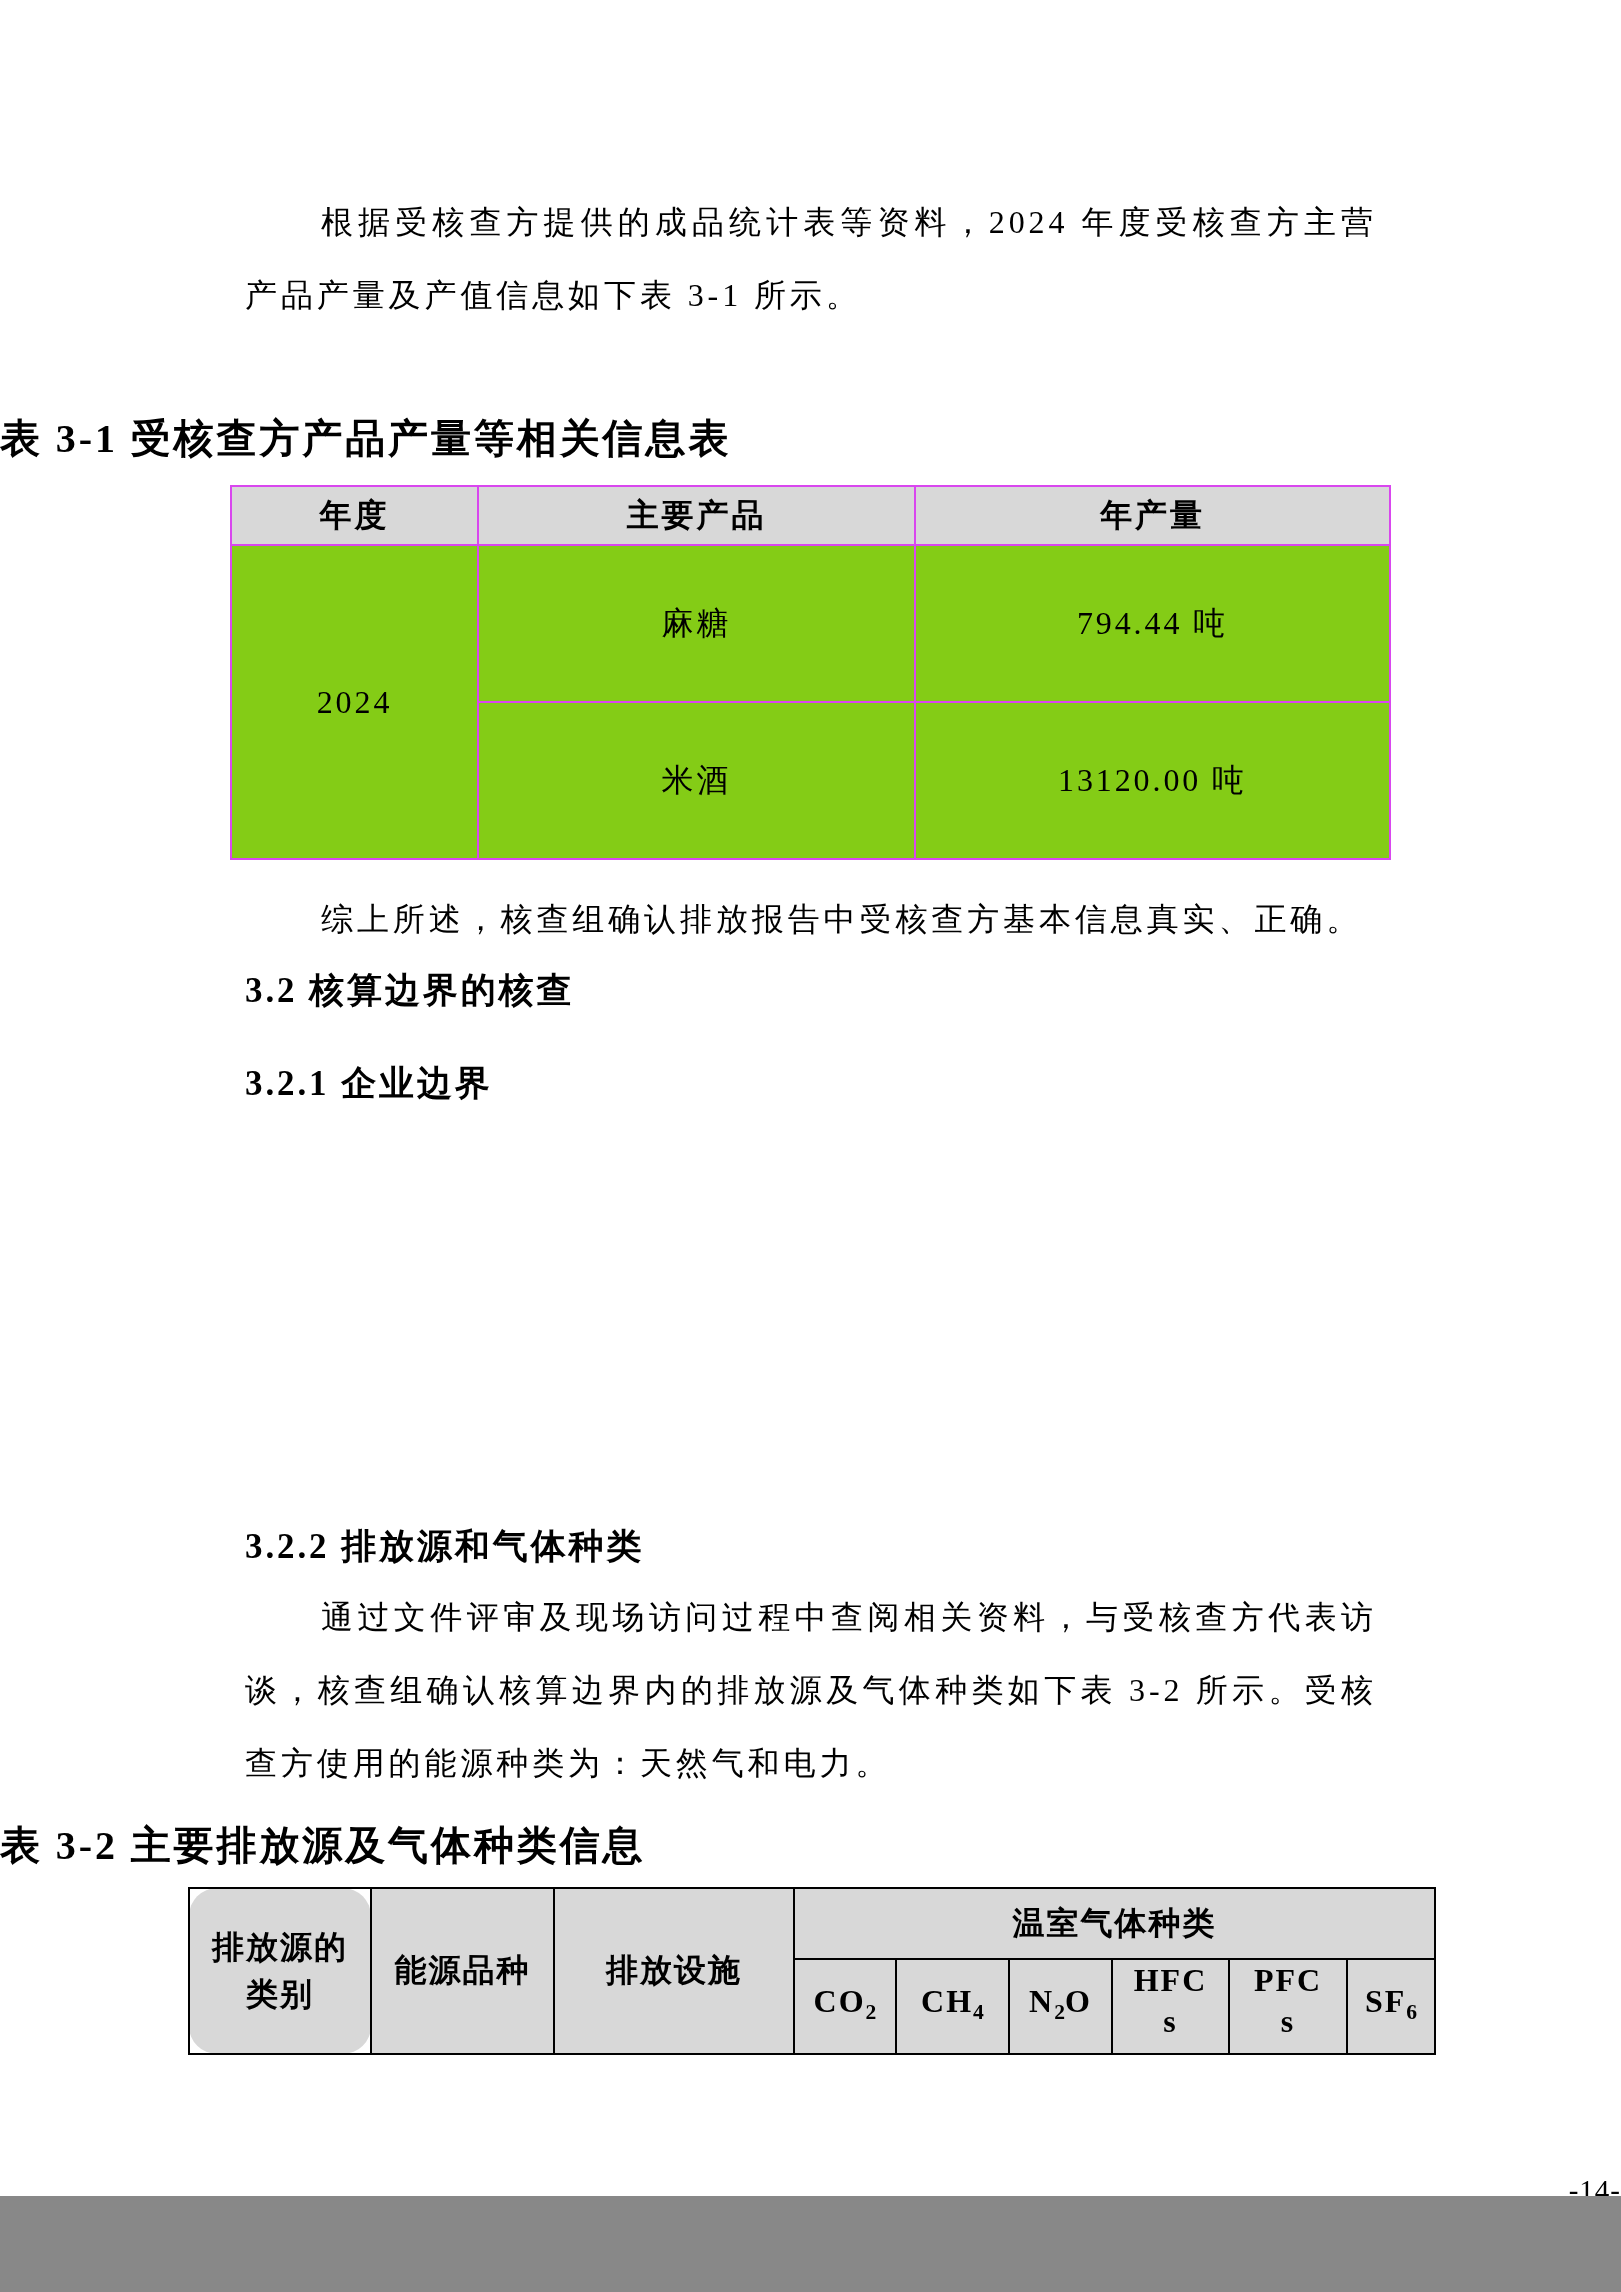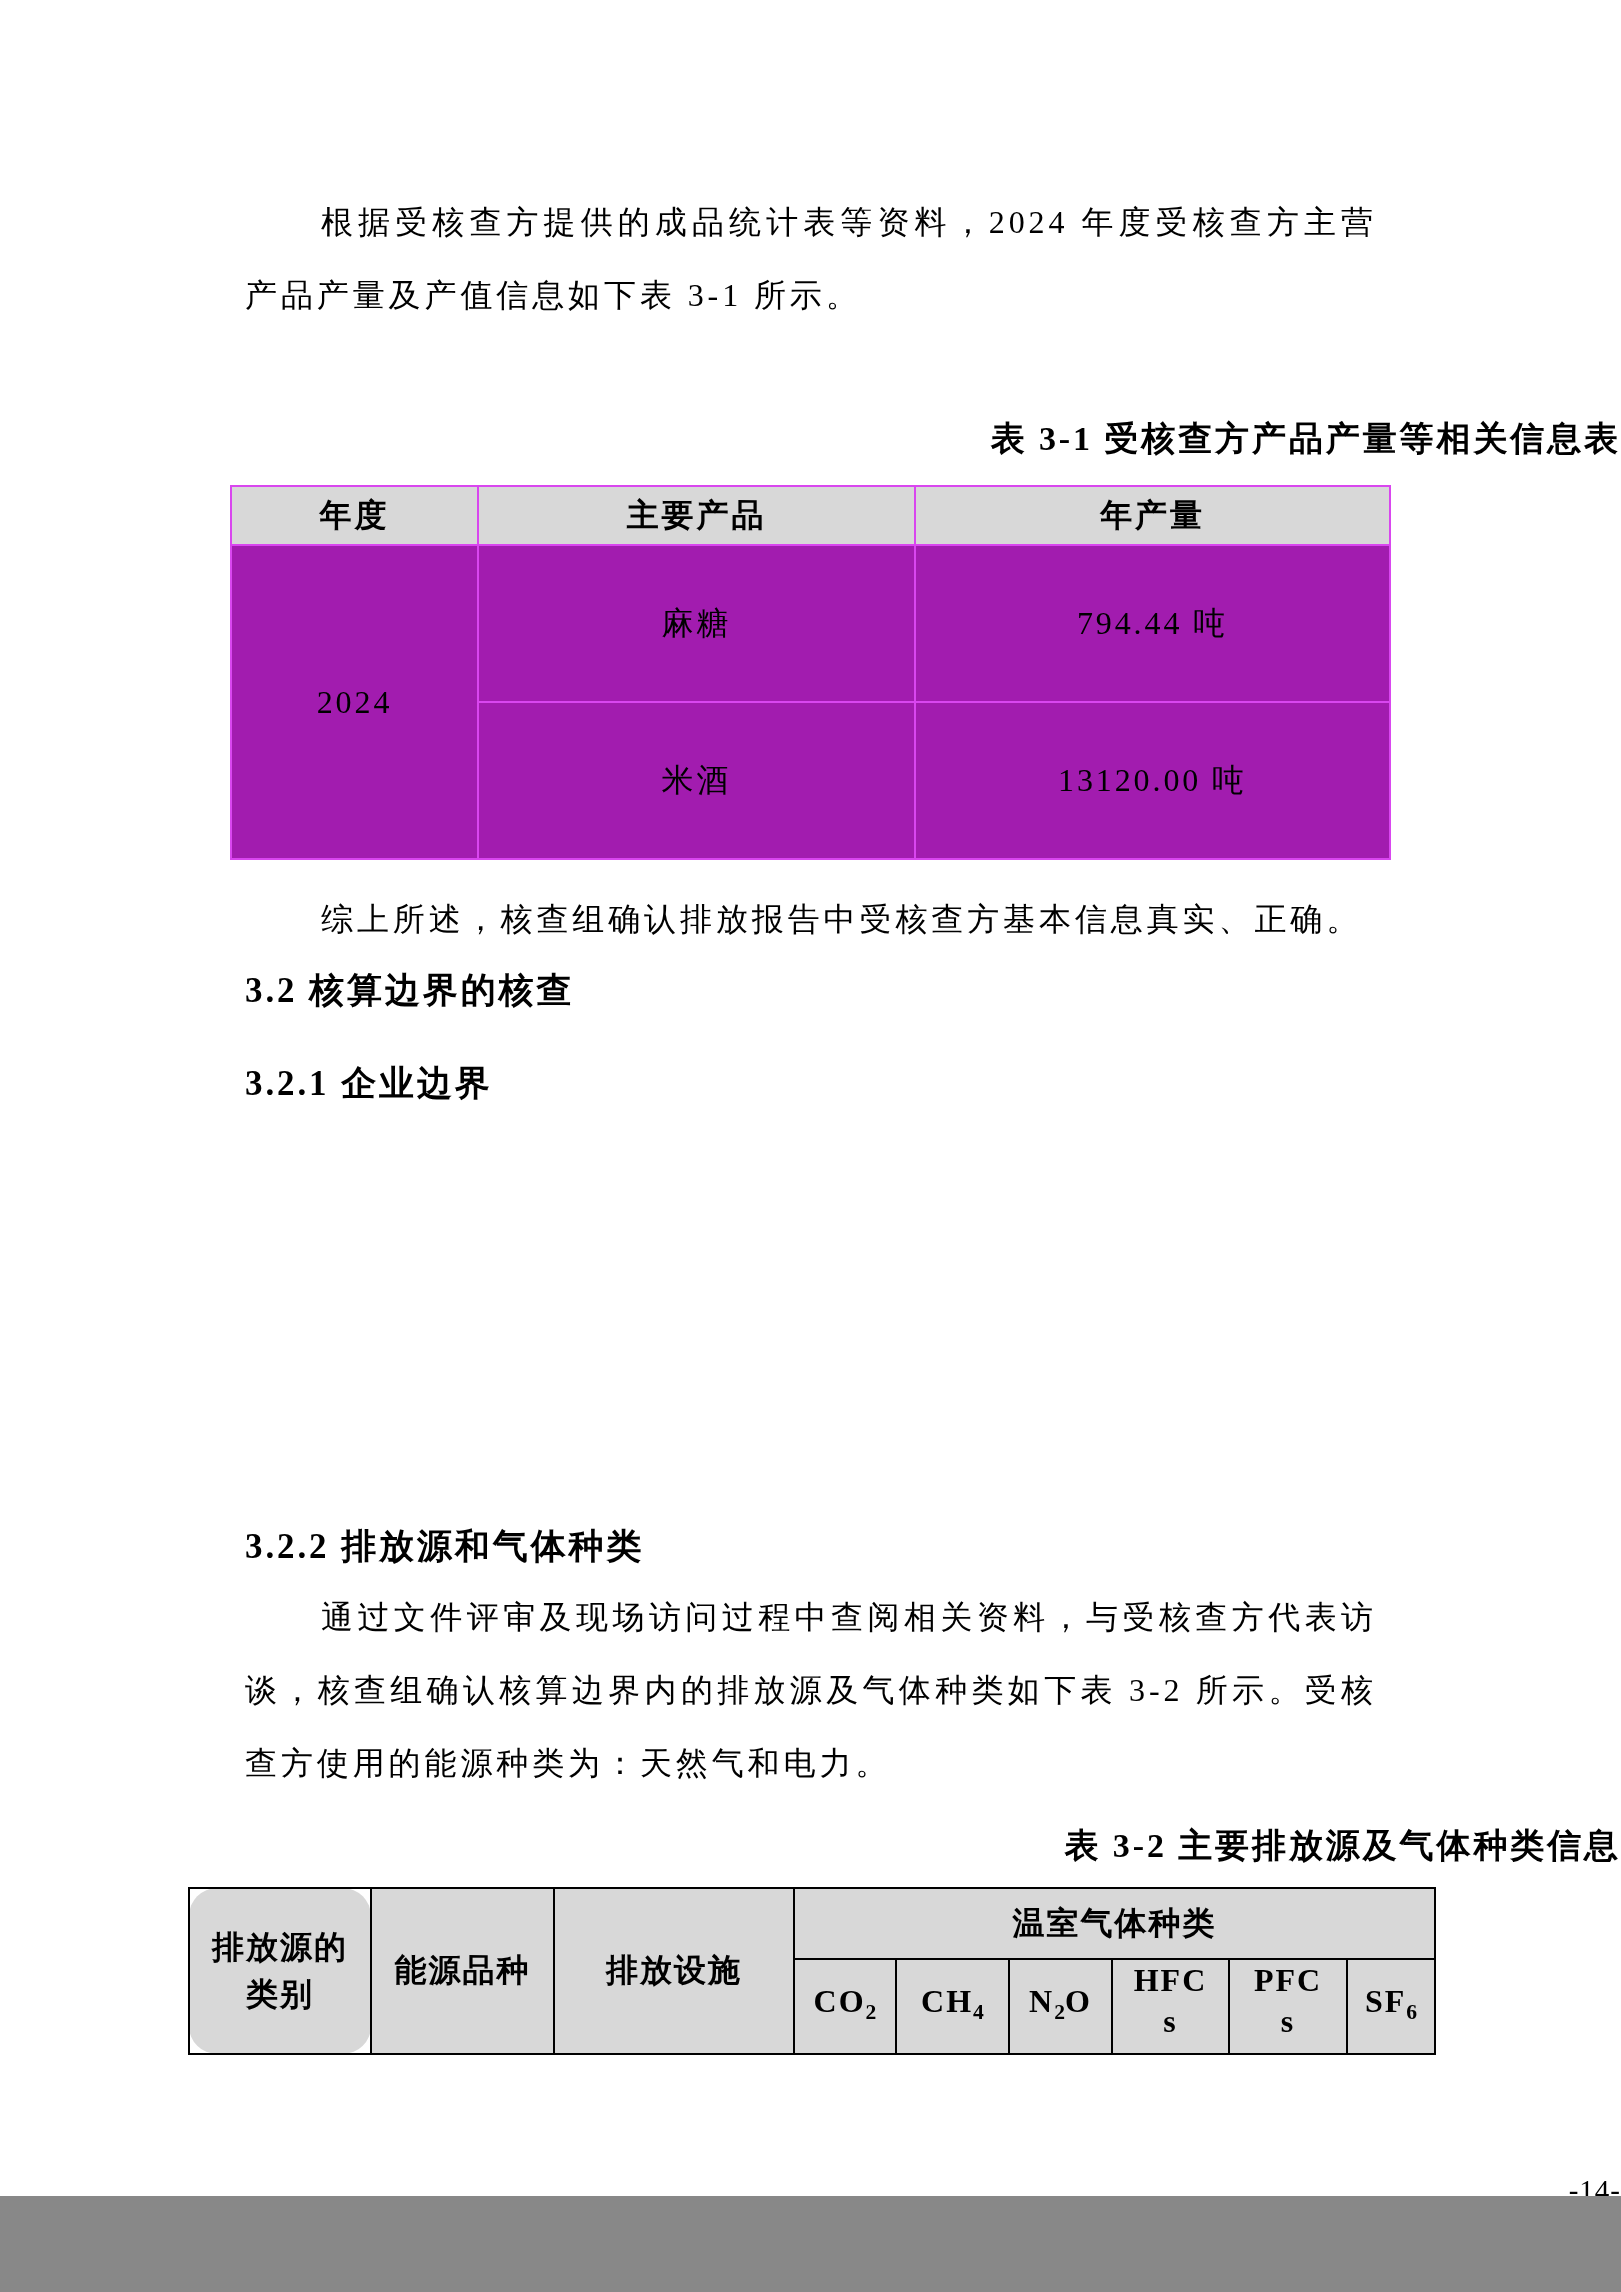--- a/index.html
+++ b/index.html
@@ -22,32 +22,32 @@
   }
   .oneline { white-space:nowrap; }
   .heading {
     position:absolute; left:245px; margin:0;
     font-size:35px; font-weight:bold; line-height:49px; letter-spacing:2.9px;
     white-space:nowrap;
     text-align:center;
   }
   .tbl-title {
     position:absolute; left:0; width:100%; margin:0;
-    text-align:right; font-size:34px; font-weight:bold;
+    text-align:left; font-size:40px; font-weight:bold;
     line-height:45px; letter-spacing:2.9px;
   }
   table { position:absolute; border-collapse:collapse; table-layout:fixed; }
   th, td { padding:0; }
   .t31 { left:230px; top:485px; width:1160px; }
   .t31 th, .t31 td {
     border:2px solid #d946ef; text-align:center; vertical-align:middle;
     font-size:32px; letter-spacing:2.9px;
   }
   .t31 th { background:#d8d8d8; font-weight:bold; }
-  .t31 td { font-weight:normal; background:#a21caf; }
+  .t31 td { font-weight:normal; background:#84cc16; }
   .r60 { height:59px; }
   .r160 { height:157px; }
   .t32 { left:188px; top:1887px; width:1246px; }
   .t32 th {
     border:2px solid #000; background:#d8d8d8; font-weight:bold;
     font-size:32px; text-align:center; vertical-align:middle; letter-spacing:2px;
   }
   .r72 { height:71px; }
   .r91 { height:89px; }
   .pre-line { white-space:pre-line; }

